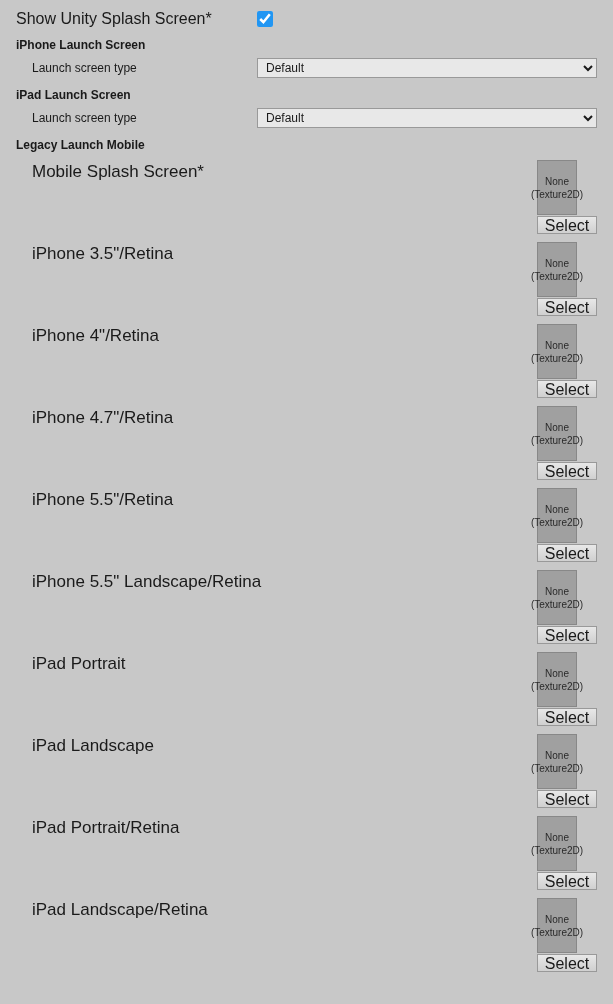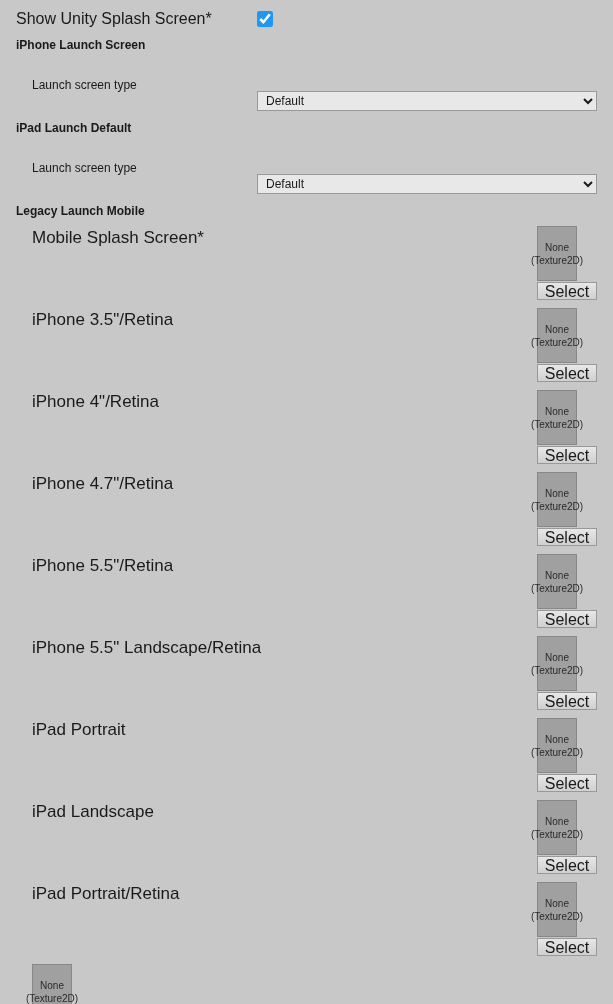--- a/index.html
+++ b/index.html
@@ -36,21 +36,20 @@
     }
     select {
       width: 340px;
       height: 20px;
       background: #e8e8e8;
       border: 1px solid #999;
       font-size: 12px;
       color: #1a1a1a;
       padding: 0 4px;
       appearance: auto;
-      margin-top: 33px;
     }
     .checkbox-row {
       display: flex;
       align-items: center;
       padding: 2px 0 2px 0;
       min-height: 22px;
     }
     .checkbox-row label {
       flex: 1;
       font-size: 16px;
@@ -125,21 +124,21 @@
     <span class="row-label">Launch screen type</span>
     <div class="dropdown-container">
       <select>
         <option>Default</option>
         <option>None</option>
         <option>Custom</option>
       </select>
     </div>
   </div>
 
-  <div class="section-header">iPad Launch Default</div>
+  <div class="section-header">iPad Launch Screen</div>
   <div class="row">
     <span class="row-label">Launch screen type</span>
     <div class="dropdown-container">
       <select>
         <option>Default</option>
         <option>None</option>
         <option>Custom</option>
       </select>
     </div>
   </div>
@@ -213,20 +212,21 @@
       </div>
       <div class="asset-row">
         <span class="asset-label">iPad Portrait/Retina</span>
         <div class="asset-control">
           <div class="texture-preview">None
 (Texture2D)</div>
           <button class="select-btn">Select</button>
         </div>
       </div>
       <div class="asset-row">
+        <span class="asset-label">iPad Landscape/Retina</span>
         <div class="asset-control">
           <div class="texture-preview">None
 (Texture2D)</div>
           <button class="select-btn">Select</button>
         </div>
       </div>
       <div class="asset-row"></div>
     </div>
 
 </div>

